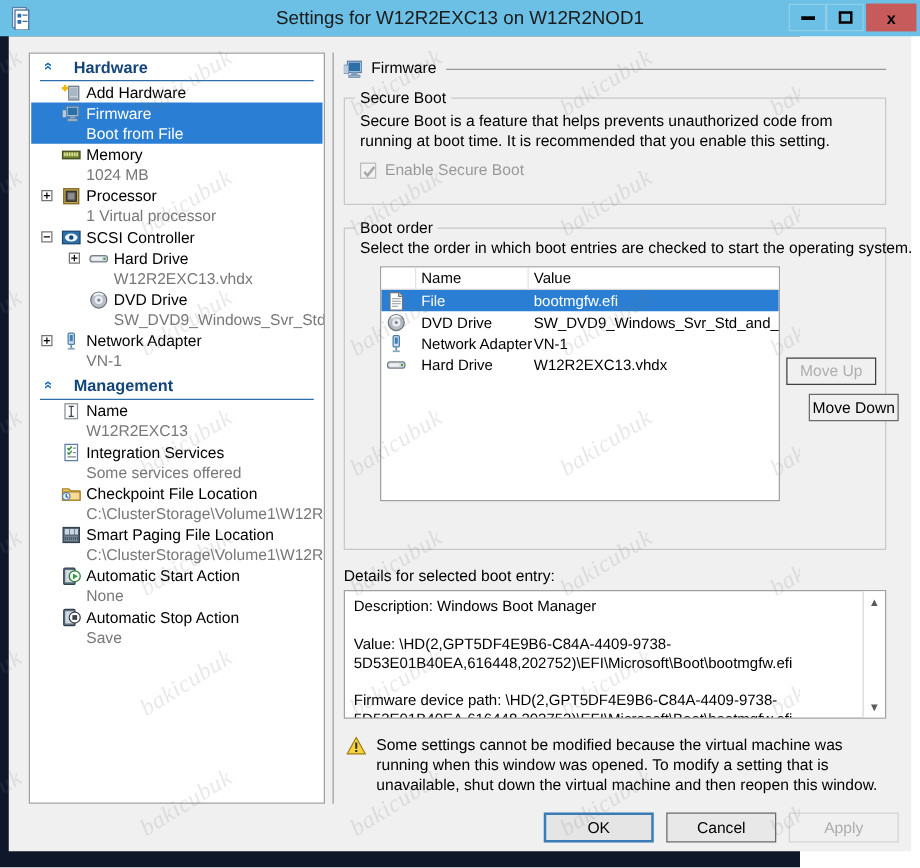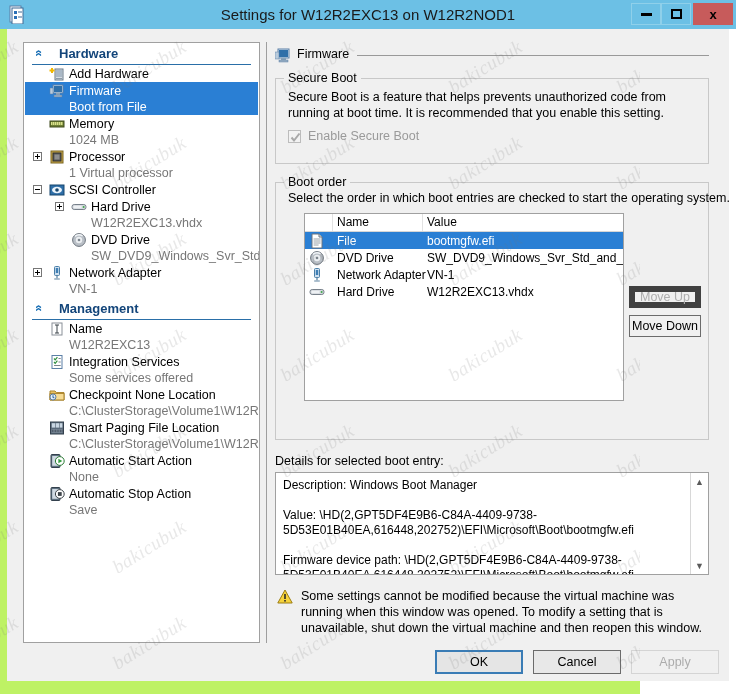--- a/index.html
+++ b/index.html
@@ -5,21 +5,21 @@
   html, body {
     margin: 0; padding: 0;
     width: 736px; height: 694px;
     overflow: hidden;
     font-family: "Liberation Sans", sans-serif;
     background: #ffffff;
   }
   #root {
     position: relative;
     width: 640px; height: 694px;
-    background: #bef264;
+    background: #0f172a;
     box-sizing: border-box;
   }
   
   #watermark {
     position: absolute; inset: 0;
     pointer-events: none;
     z-index: 50;
     overflow: hidden;
   }
   #watermark .wm {
@@ -235,23 +235,23 @@
   .boot-row.selected .br-value { color: #fff; }
   .sidebtn {
     position: absolute;
     width: 72px; height: 22px;
     font-size: 12.5px;
     box-sizing: border-box;
     display: flex; align-items: center; justify-content: center;
     background: #f0f0f0;
   }
   .sidebtn.enabled { border: 1px solid #6b6b6b; color: #000; }
-  .sidebtn.disabled { border: 6px solid #404040; color: #aeaeae; }
+  .sidebtn.disabled { border: 1px solid #404040; color: #aeaeae; }
   #btn-moveup { left: 353px; top: 103px; }
-  #btn-movedown { left: 353px; top: 132px; align-items: center; }
+  #btn-movedown { left: 371px; top: 132px; align-items: center; }
   #details-label {
     position: absolute; left: 8px; top: 412px;
     font-size: 12.5px; color: #000;
   }
   #details-box {
     position: absolute; left: 8px; top: 430px;
     width: 434px; height: 103px;
     background: #fff;
     border: 1px solid #a0a0a0;
     box-sizing: border-box;
@@ -437,21 +437,21 @@
           <span class="ti-label" style="left:44px;top:2px">Integration Services</span>
           <span class="ti-sub" style="left:44px;top:18px">Some services offered</span>
         </div>
         <div class="tree-item" style="position: absolute; left: 1px; right: 1px; top: 343px; height: 33px;">
           <span class="ti-icon" style="left:24px;top:1px"><svg width="16" height="16" viewBox="0 0 16 16">
               <path d="M1 4h5l1.4 1.6H15V13H1z" fill="#f0c868" stroke="#a8822a"></path>
               <path d="M1 6.4h14V13H1z" fill="#f7dc94" stroke="#a8822a"></path>
               <circle cx="4" cy="10" r="3" fill="#e8eef4" stroke="#5b7fa6"></circle>
               <path d="M4 8.2v2l1.4 0.9" stroke="#2f6fa8" stroke-width="1.1" fill="none"></path>
             </svg></span>
-          <span class="ti-label" style="left:44px;top:2px">Checkpoint None Location</span>
+          <span class="ti-label" style="left:44px;top:2px">Checkpoint File Location</span>
           <span class="ti-sub" style="left:44px;top:18px">C:\ClusterStorage\Volume1\W12R...</span>
         </div>
         <div class="tree-item" style="position: absolute; left: 1px; right: 1px; top: 376px; height: 33px;">
           <span class="ti-icon" style="left:24px;top:1px"><svg width="16" height="16" viewBox="0 0 16 16">
               <rect x="1.5" y="2" width="13" height="12" fill="#5a6a7a" stroke="#33404d"></rect>
               <rect x="2.8" y="3.2" width="3.4" height="4.4" fill="#c9d6e2"></rect>
               <rect x="6.8" y="3.2" width="3.4" height="4.4" fill="#c9d6e2"></rect>
               <rect x="10.8" y="3.2" width="2.6" height="4.4" fill="#c9d6e2"></rect>
               <rect x="2.6" y="9" width="10.8" height="3.8" fill="#7f8d9c"></rect>
               <path d="M3.4 9.6v2.6M5 9.6v2.6M6.6 9.6v2.6M8.2 9.6v2.6M9.8 9.6v2.6M11.4 9.6v2.6M13 9.6v2.6" stroke="#4a5765"></path>

